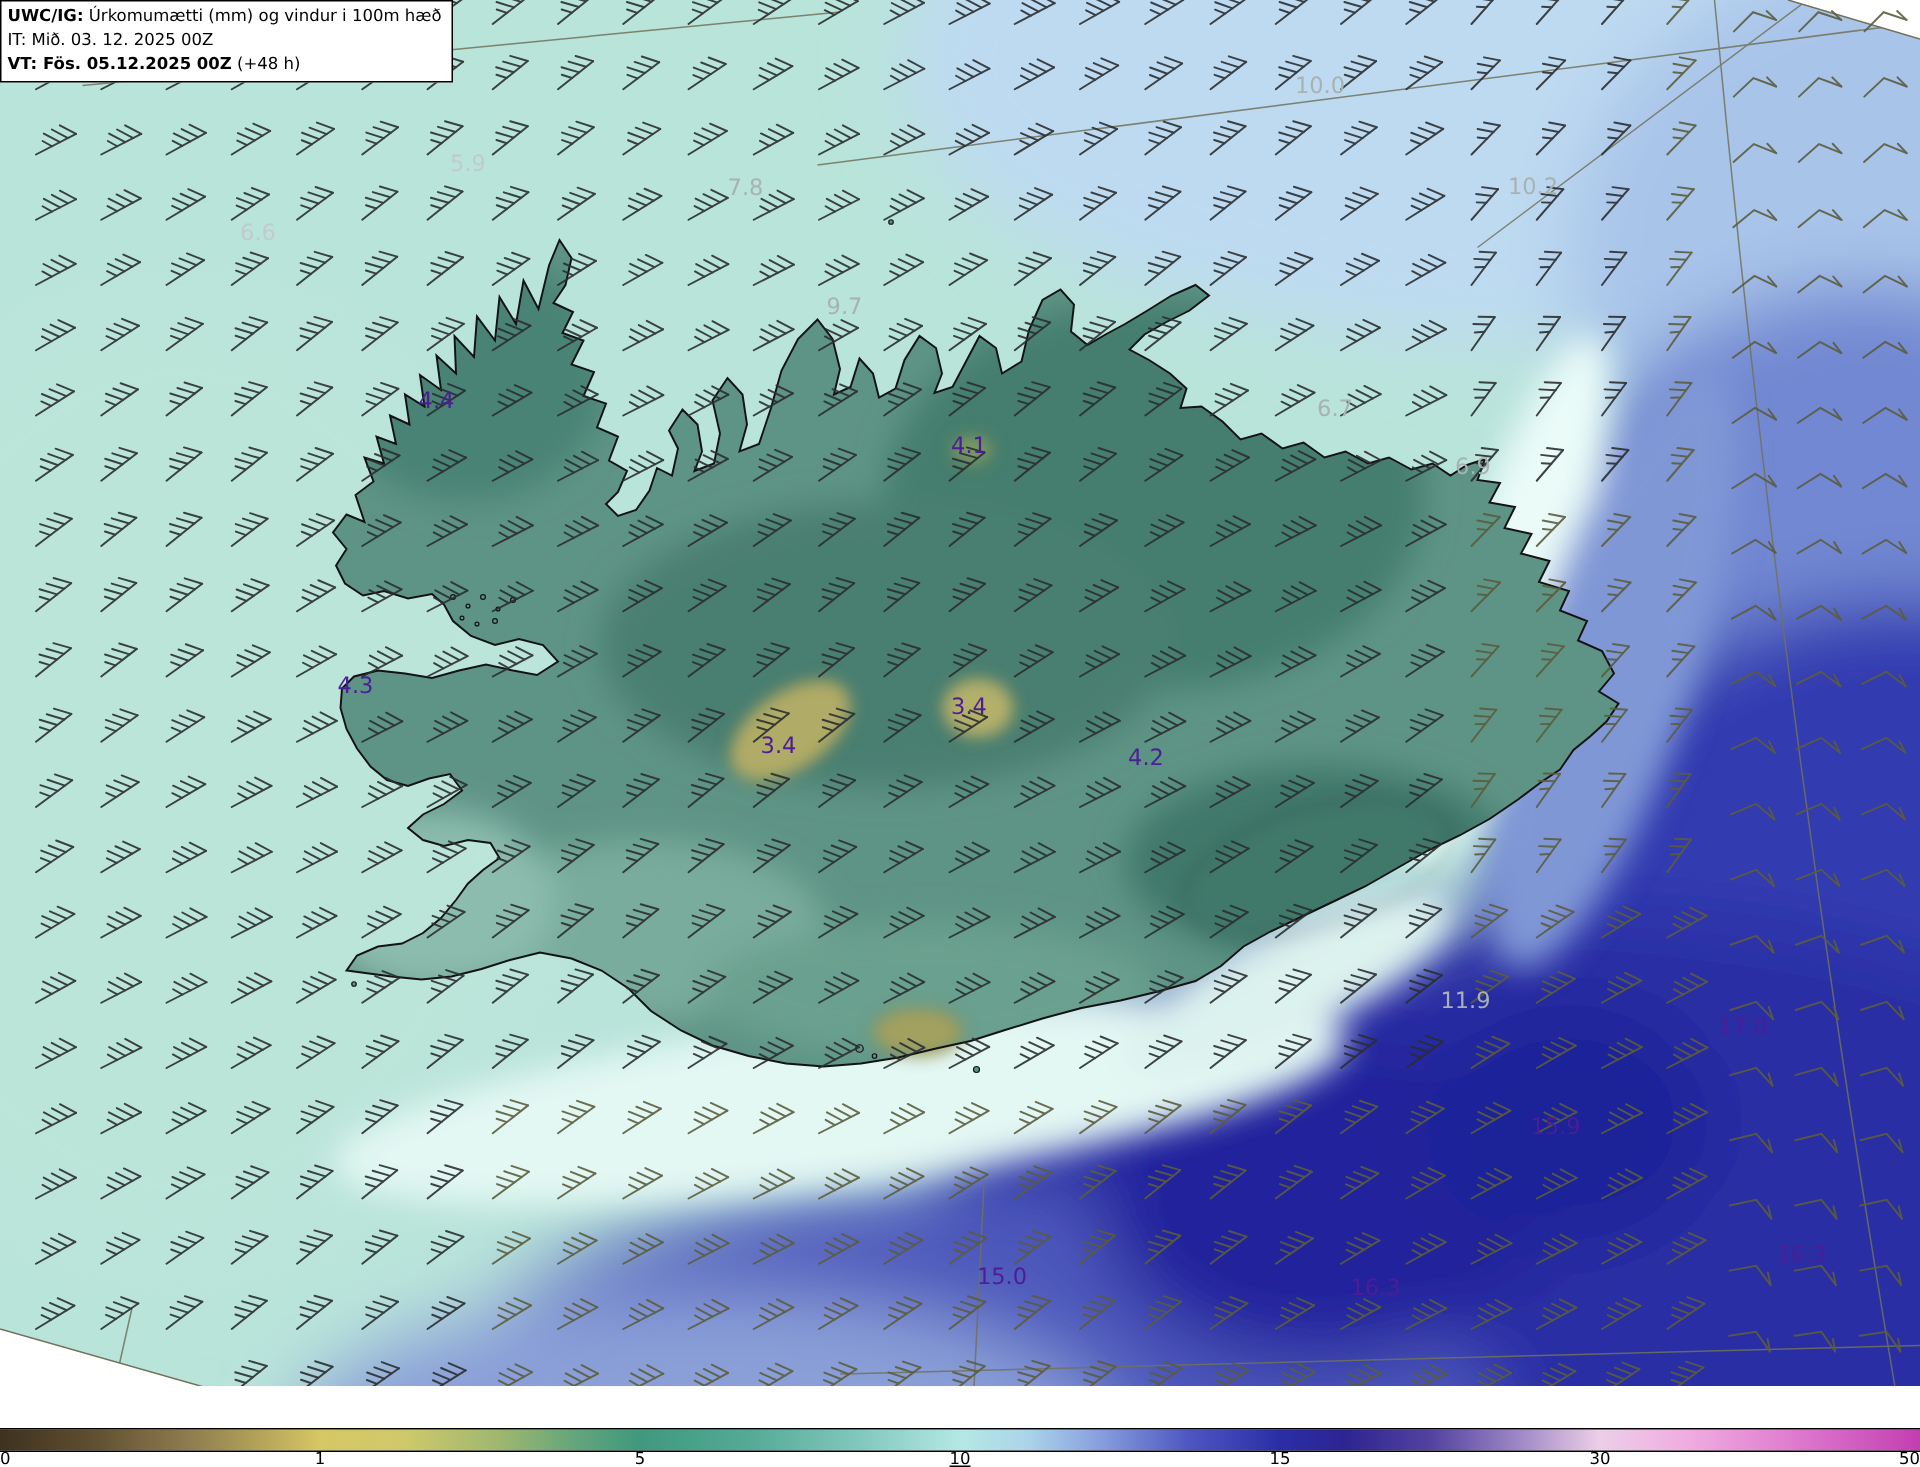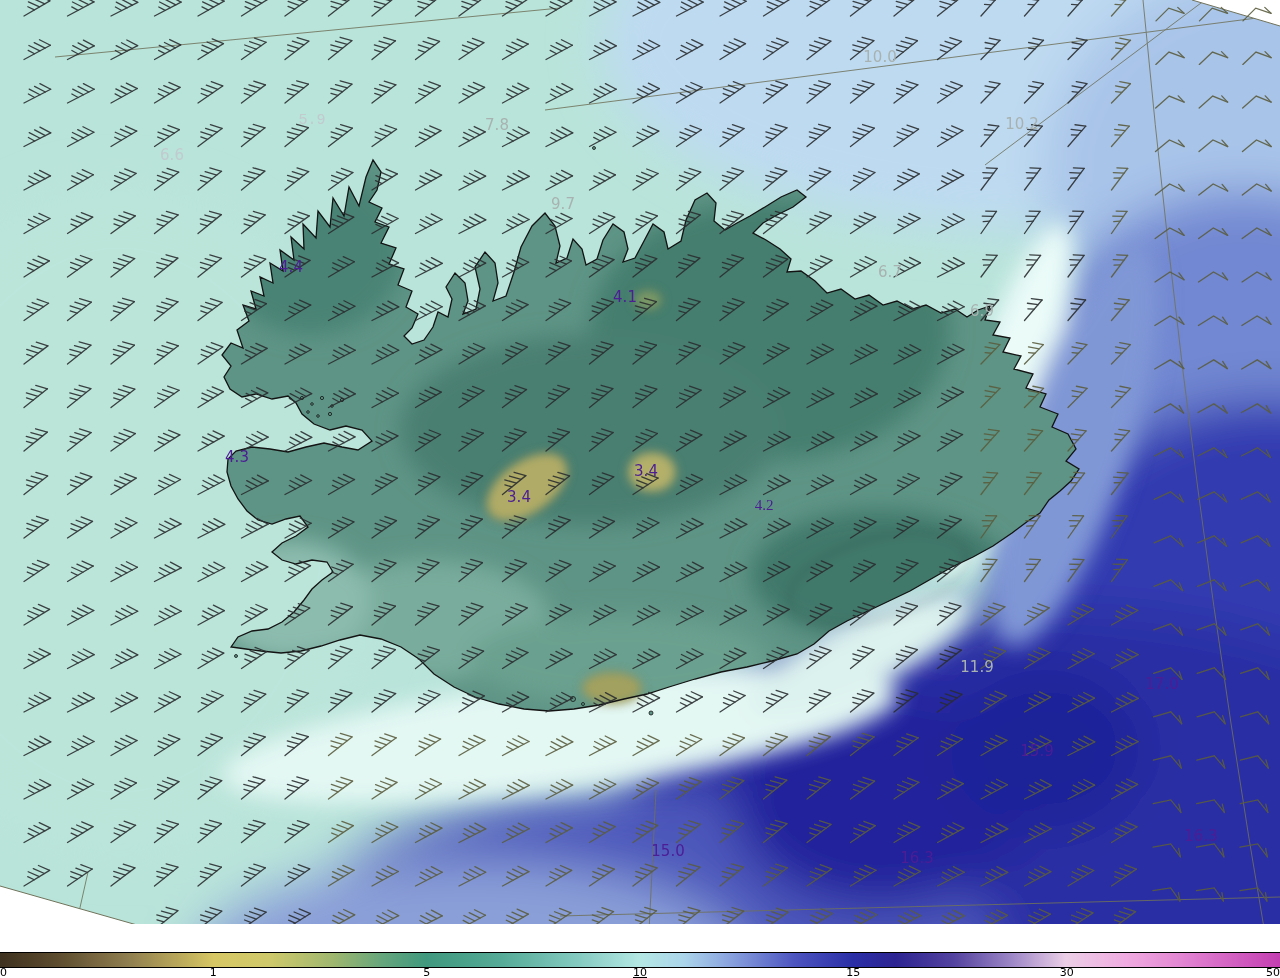--- a/index.html
+++ b/index.html
@@ -774,42 +774,47 @@
           <use href="#barbA" transform="translate(1111.5,929.5) rotate(-36.6)" stroke="#5b5d3e" opacity="0.9"></use>
           <use href="#barbC" transform="translate(1155,929.5) rotate(27.1)" stroke="#5b5d3e" opacity="0.9"></use>
           <use href="#barbC" transform="translate(1198.5,929.5) rotate(27.1)" stroke="#5b5d3e" opacity="0.9"></use>
           <use href="#barbC" transform="translate(1242,929.5) rotate(27.1)" stroke="#5b5d3e" opacity="0.9"></use>
         </g>
     </svg>
 
     <div id="labels">
         <div class="vlabel faint" style="left: 880px; top: 57px;">10.0</div>
         <div class="vlabel faint" style="left: 1022px; top: 76px; margin-top: 48px;">10.2</div>
-        <div class="vlabel ghost" style="left: 312px; top: 120px; font-family: Liberation Mono, monospace;">5.9</div>
+        <div class="vlabel ghost" style="left: 312px; top: 109px;">5.9</div>
         <div class="vlabel ghost" style="left: 172px; top: 155px;">6.6</div>
         <div class="vlabel faint" style="left: 497px; top: 125px;">7.8</div>
         <div class="vlabel faint" style="left: 563px; top: 204px;">9.7</div>
         <div class="vlabel bright" style="left: 291px; top: 267px;">4.4</div>
-        <div class="vlabel bright" style="left: 625px; top: 297px;">4.1</div>
+        <div class="vlabel bright" style="left: 646px; top: 297px;">4.1</div>
         <div class="vlabel faint" style="left: 890px; top: 272px;">6.7</div>
         <div class="vlabel faint" style="left: 982px; top: 311px;">6.9</div>
         <div class="vlabel bright" style="left: 237px; top: 457px;">4.3</div>
         <div class="vlabel bright" style="left: 519px; top: 497px;">3.4</div>
         <div class="vlabel bright" style="left: 646px; top: 471px;">3.4</div>
-        <div class="vlabel bright" style="left: 764px; top: 505px; font-family: Liberation Serif, serif;">4.2</div>
+        <div class="vlabel bright" style="left: 764px; top: 505px;">4.2</div>
         <div class="vlabel faint" style="left: 977px; top: 667px;">11.9</div>
         <div class="vlabel bright" style="left: 1162px; top: 684px;">17.0</div>
         <div class="vlabel bright" style="left: 1037px; top: 751px;">15.9</div>
         <div class="vlabel bright" style="left: 668px; top: 851px;">15.0</div>
         <div class="vlabel bright" style="left: 917px; top: 858px;">16.3</div>
         <div class="vlabel bright" style="left: 1201px; top: 836px;">16.3</div>
         <div class="vlabel bright" style="left: 858px; top: 946px;">15.6</div>
       </div>
   </div>
 
+  <div id="legendbox">
+    <div><span class="b">UWC/IG:</span><span> Úrkomumætti (mm) og vindur i 100m hæð</span></div>
+    <div>IT: Mið. 03. 12. 2025 00Z</div>
+    <div><span class="b">VT: Fös. 05.12.2025 00Z</span><span> (+48 h)</span></div>
+  </div>
 
   <div id="cbar">
     <div class="bar" style="background: linear-gradient(90deg, rgb(62, 50, 32) 0%, rgb(93, 76, 46) 4.5%, rgb(143, 126, 79) 10%, rgb(191, 174, 92) 14.5%, rgb(215, 199, 101) 16.7%, rgb(207, 201, 107) 21%, rgb(159, 183, 111) 26%, rgb(99, 165, 124) 30%, rgb(64, 152, 126) 33.3%, rgb(84, 170, 150) 39%, rgb(131, 201, 191) 45%, rgb(180, 232, 228) 50%, rgb(171, 212, 234) 53.5%, rgb(138, 163, 223) 57%, rgb(77, 85, 192) 62%, rgb(42, 46, 166) 66.7%, rgb(45, 36, 146) 70%, rgb(83, 66, 159) 74.5%, rgb(156, 134, 198) 79%, rgb(236, 207, 231) 83.3%, rgb(240, 171, 224) 88%, rgb(224, 127, 208) 93%, rgb(195, 62, 177) 100%);"></div>
     <div class="ticks">
         <span class="tick first" style="left: 0%;">0</span>
         <span class="tick" style="left: 16.6667%;">1</span>
         <span class="tick" style="left: 33.3333%;">5</span>
         <span class="tick" style="left: 50%; text-decoration: underline;">10</span>
         <span class="tick" style="left: 66.6667%;">15</span>
         <span class="tick" style="left: 83.3333%;">30</span>

